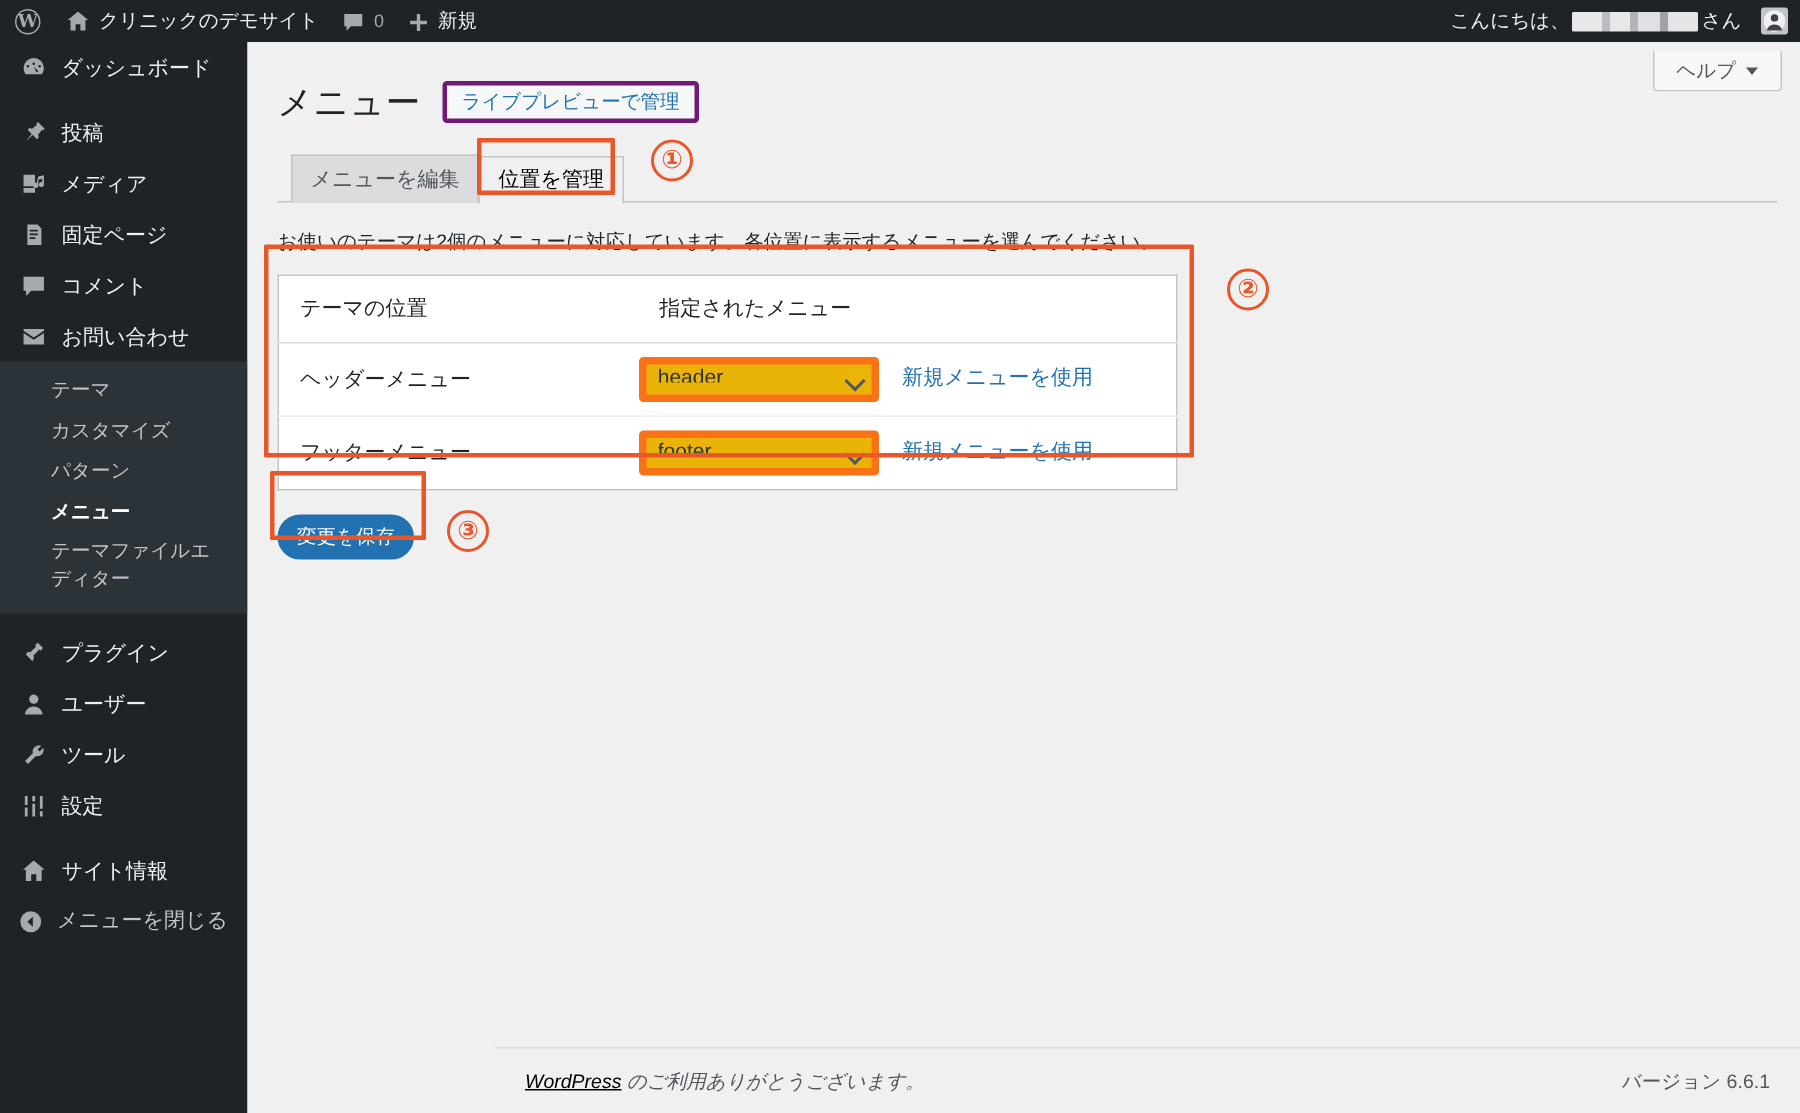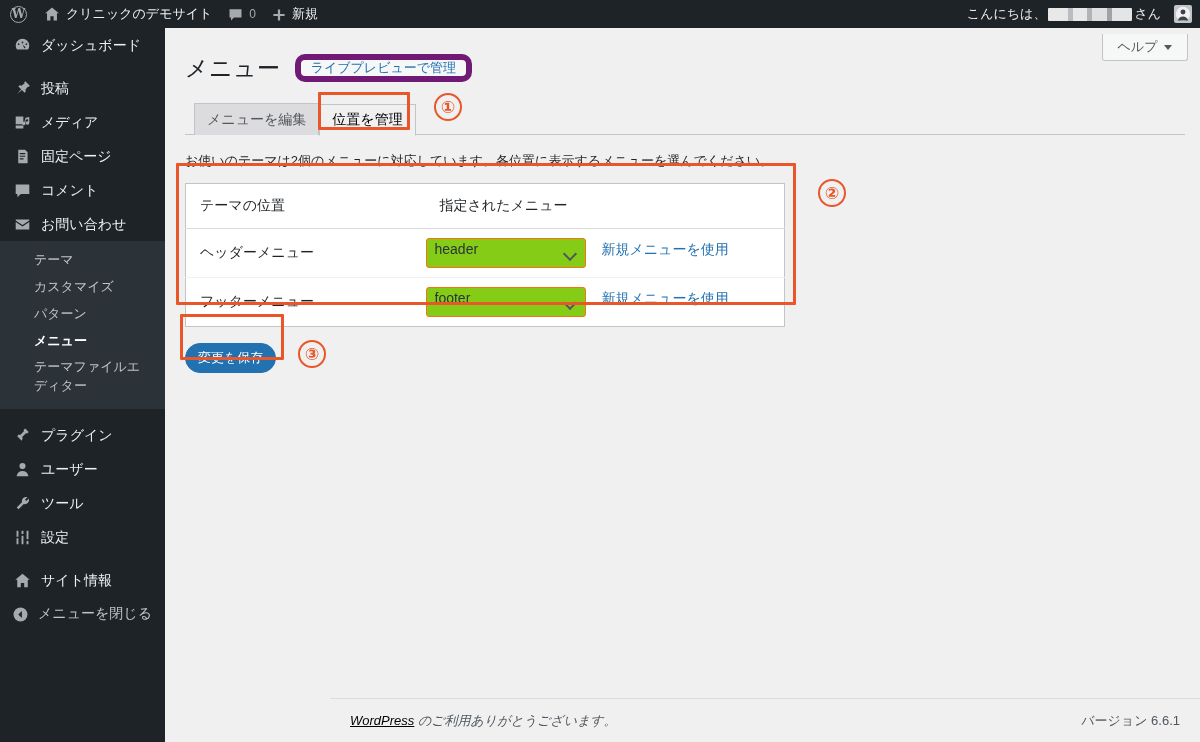--- a/index.html
+++ b/index.html
@@ -118,21 +118,21 @@
   .wrap { position:absolute; left: 20px; top: 22px; width: 1000px; }
 
   .title-row { display:flex; align-items:center; gap: 14px; height: 36px;}
   h1.page-title {
     font-size: 23px; font-weight: 400; color:#1d2327;
     letter-spacing: 0.5px;
   }
   .btn-secondary {
     display:inline-flex;align-items:center;justify-content:center;
     height: 28px; padding: 0 10px;
-    border: 6px solid #701a75; border-radius: 10px;
+    border: 3px solid #701a75; border-radius: 3px;
     background:#f6f7f7; color:#2271b1; font-size: 13px;
   }
 
   
   .nav-tabs {
     position:relative;
     margin-top: 16px;
     border-bottom: 1px solid #c3c4c7;
     height: 33px;
     padding-left: 9px;
@@ -170,22 +170,22 @@
   .menu-table th.col-pos { width: 240px; }
   .menu-table td {
     padding: 9px 0 9px 14px; vertical-align: middle;
     color:#1d2327; font-size: 14px;
   }
   .menu-table td.col-sel { padding-left: 0; }
   .row-sep td { border-top: 1px solid #f0f0f1; }
   .sel {
     -webkit-appearance: none; appearance: none;
     width: 160px; height: 30px;
-    border: 1px solid #f97316; border-radius: 3px;
-    background: #84cc16; color: #2c3338;
+    border: 5px solid #f97316; border-radius: 3px;
+    background: #eab308; color: #2c3338;
     font-size: 14px; padding: 0 28px 8px 8px;
     font-family: "Liberation Sans", sans-serif;
   }
   .sel-wrap { position: relative; display:inline-block; }
   .sel-wrap::after {
     content:""; position:absolute; right: 11px; top: 11px;
     width: 8px; height: 8px;
     border-right: 2px solid #50575e; border-bottom: 2px solid #50575e;
     transform: rotate(45deg); pointer-events:none;
   }

